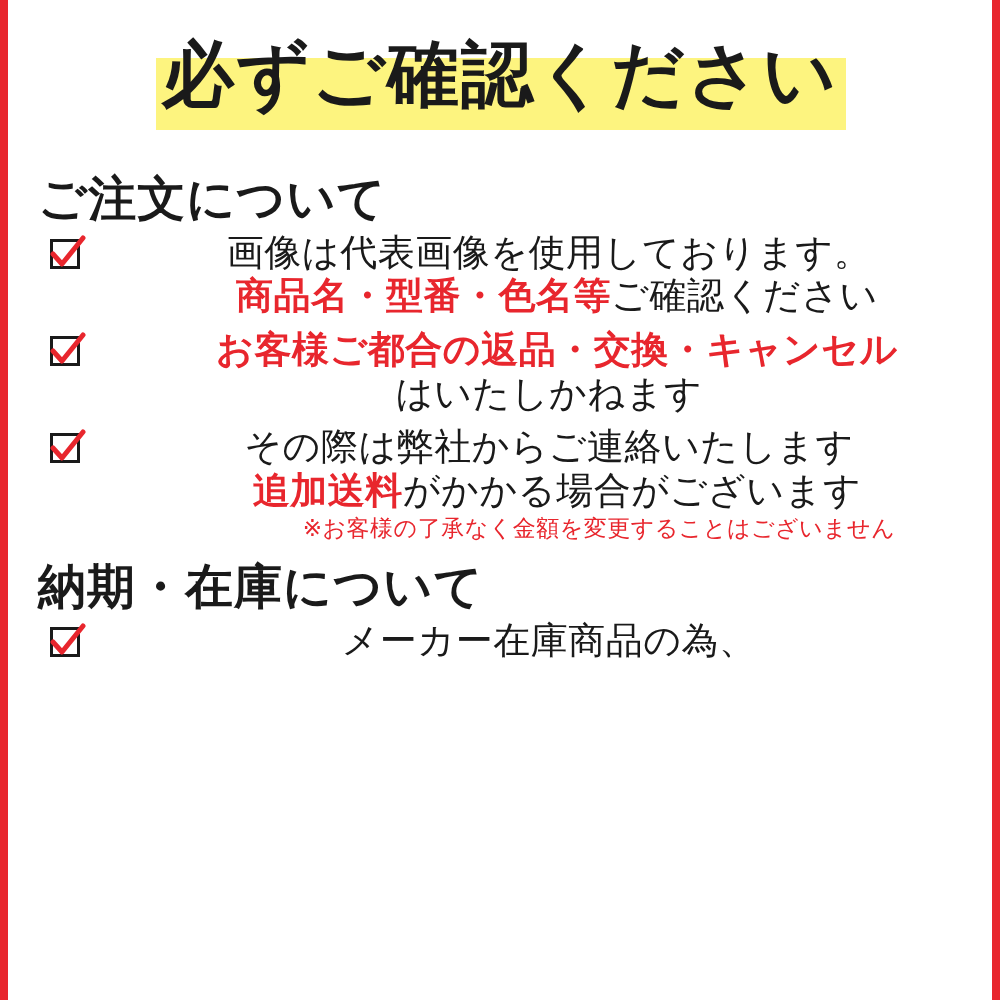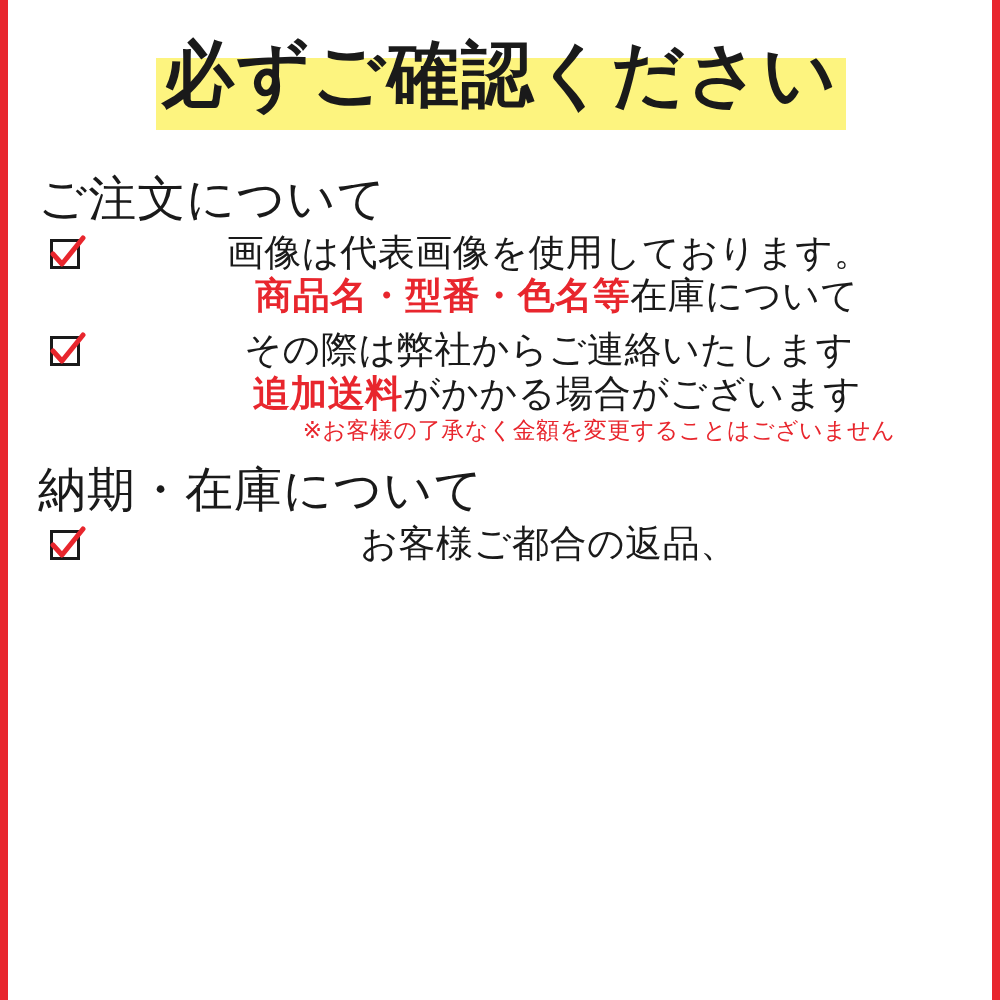--- a/index.html
+++ b/index.html
@@ -61,21 +61,21 @@
     font-weight: bold;
     letter-spacing: 2px;
     color: #1a1a1a;
     line-height: 1.0;
     white-space: nowrap;
   }
 
   
   .section-heading {
     font-size: 48px;
-    font-weight: normal;
+    font-weight: bold;
     color: #1a1a1a;
     letter-spacing: 1px;
     line-height: 1.1;
     margin: 0 0 6px 30px;
   }
   #section-orders .section-heading { margin-top: 22px; }
   #section-delivery .section-heading { margin-top: 18px; }
 
   
   .item {
@@ -142,21 +142,31 @@
     <div id="section-orders">
         <div class="section-heading">ご注文について</div>
         <div class="item">
           <span class="check-icon">
             <span class="box"></span>
             <svg width="38" height="38" viewBox="0 0 38 38">
               <path d="M5 19 L14 29 L35 3" stroke="#e8262d" stroke-width="5" fill="none" stroke-linecap="round" stroke-linejoin="round"></path>
             </svg>
           </span>
           <div class="line"><span class="blk">画像は代表画像を使用しております。</span></div>
-          <div class="line"><span class="red bold">商品名・型番・色名等</span><span class="blk">在庫について</span></div>
+          <div class="line"><span class="red bold">商品名・型番・色名等</span><span class="blk">ご確認ください</span></div>
+        </div>
+        <div class="item">
+          <span class="check-icon">
+            <span class="box"></span>
+            <svg width="38" height="38" viewBox="0 0 38 38">
+              <path d="M5 19 L14 29 L35 3" stroke="#e8262d" stroke-width="5" fill="none" stroke-linecap="round" stroke-linejoin="round"></path>
+            </svg>
+          </span>
+          <div class="line"><span class="red bold">お客様ご都合の返品・交換・キャンセル</span></div>
+          <div class="line"><span class="blk">はいたしかねます</span></div>
         </div>
         <div class="item">
           <span class="check-icon">
             <span class="box"></span>
             <svg width="38" height="38" viewBox="0 0 38 38">
               <path d="M5 19 L14 29 L35 3" stroke="#e8262d" stroke-width="5" fill="none" stroke-linecap="round" stroke-linejoin="round"></path>
             </svg>
           </span>
           <div class="line"><span class="blk">その際は弊社からご連絡いたします</span></div>
           <div class="line"><span class="red bold">追加送料</span><span class="blk">がかかる場合がございます</span></div>
@@ -165,18 +175,18 @@
       </div>
     <div id="section-delivery">
         <div class="section-heading">納期・在庫について</div>
         <div class="item">
           <span class="check-icon">
             <span class="box"></span>
             <svg width="38" height="38" viewBox="0 0 38 38">
               <path d="M5 19 L14 29 L35 3" stroke="#e8262d" stroke-width="5" fill="none" stroke-linecap="round" stroke-linejoin="round"></path>
             </svg>
           </span>
-          <div class="line"><span class="blk">お客様ご都合の返品、</span></div>
+          <div class="line"><span class="blk">メーカー在庫商品の為、</span></div>
         </div>
       </div>
 
   </div>
 </div>
 
 </body></html>

